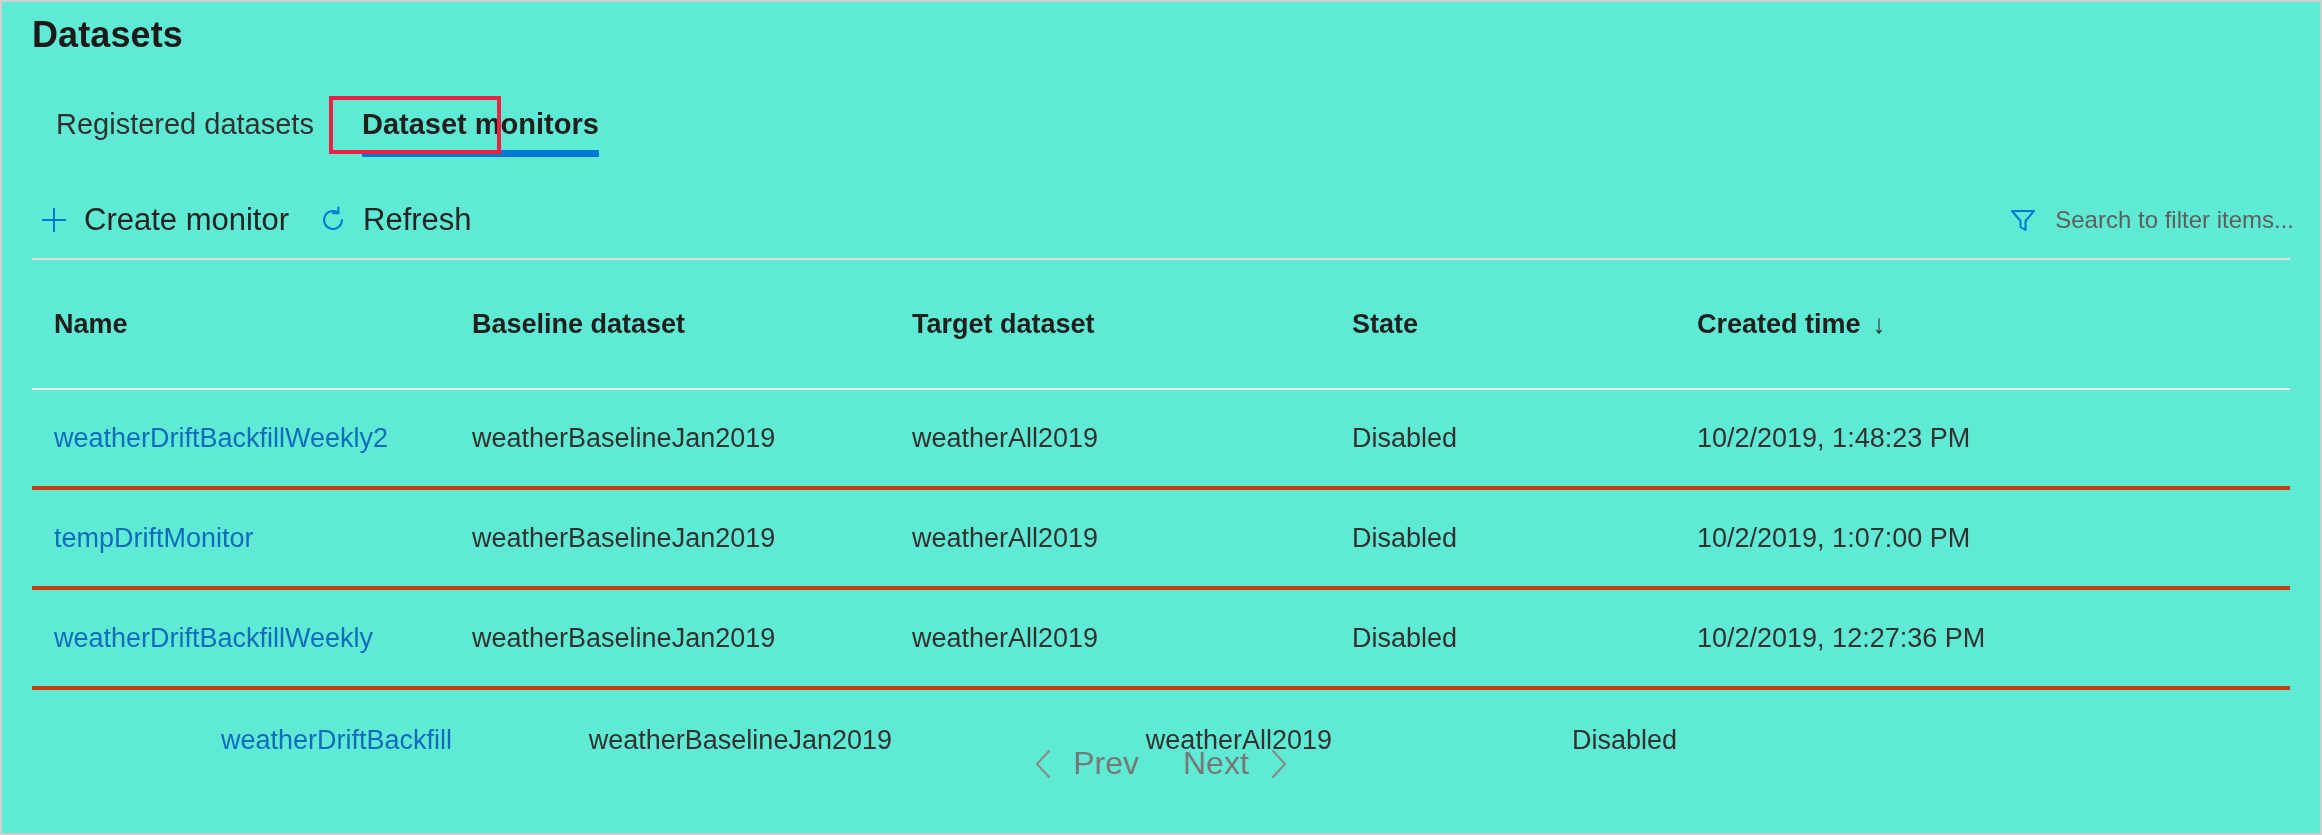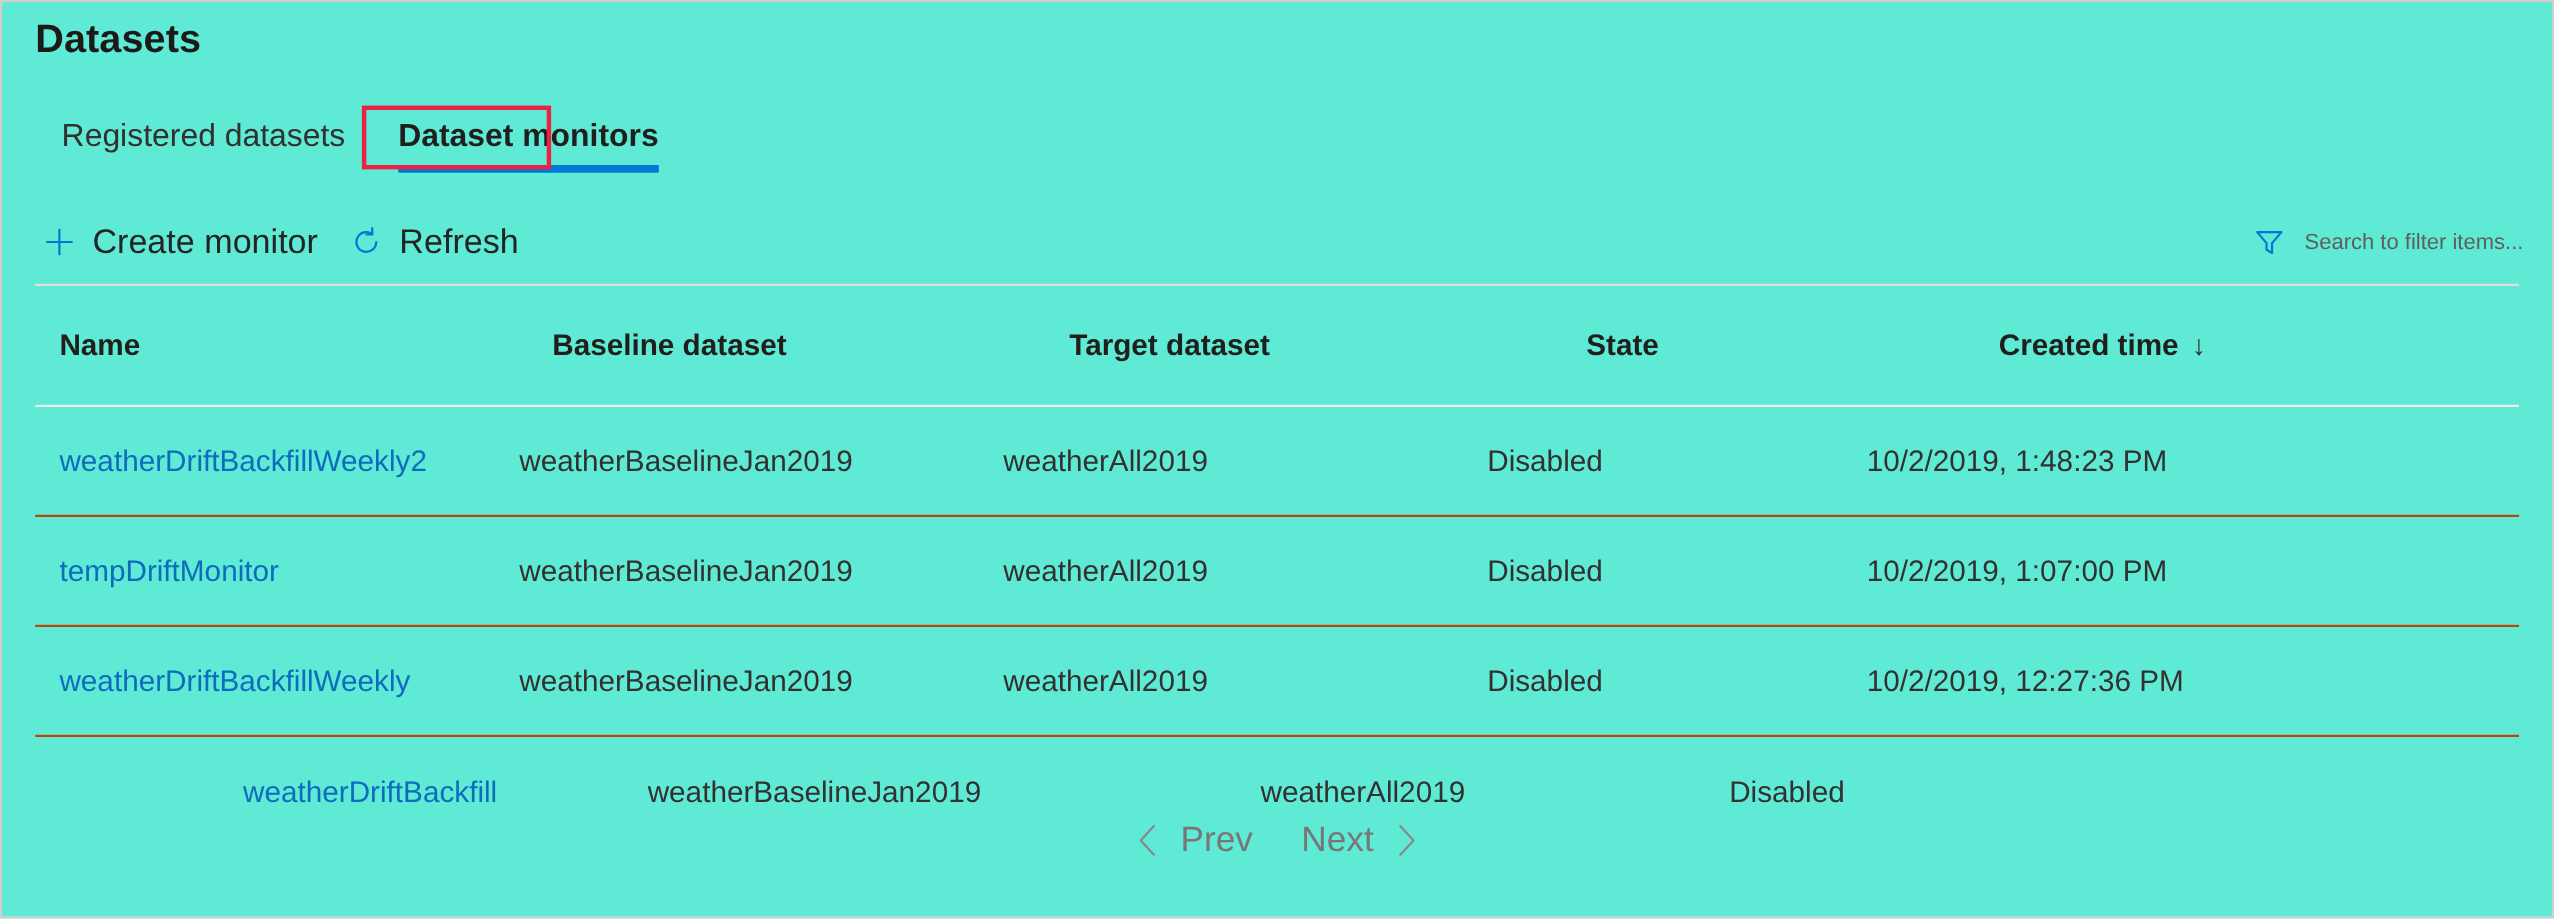--- a/index.html
+++ b/index.html
@@ -110,21 +110,21 @@
   }
   .cmd-right {
     margin-left: auto;
     display: flex;
     align-items: center;
     gap: 16px;
     padding-right: 26px;
     cursor: text;
   }
   .filter-placeholder {
-    font-size: 20px;
+    font-size: 24px;
     color: #605e5c;
   }
   .cmd-sep {
     position: absolute;
     left: 30px;
     right: 30px;
     top: 256px;
     height: 2px;
     background: #e1dfdd;
   }
@@ -136,26 +136,25 @@
     right: 30px;
     top: 258px;
   }
   .grid-row {
     display: flex;
     align-items: center;
     height: 100px;
     box-sizing: border-box;
   }
   .grid-header {
-    height: 110px;
+    height: 130px;
     border-bottom: 2px solid #ededed;
-    gap: 30px;
   }
   .grid-body .grid-row {
-    border-bottom: 2px solid #c2410c;
+    border-bottom: 4px solid #c2410c;
   }
   .grid-body .grid-row:last-child {
     border-bottom: none;
     text-align: right;
   }
   .cell {
     font-size: 27px;
     color: #323130;
     padding-right: 20px;
     box-sizing: border-box;

